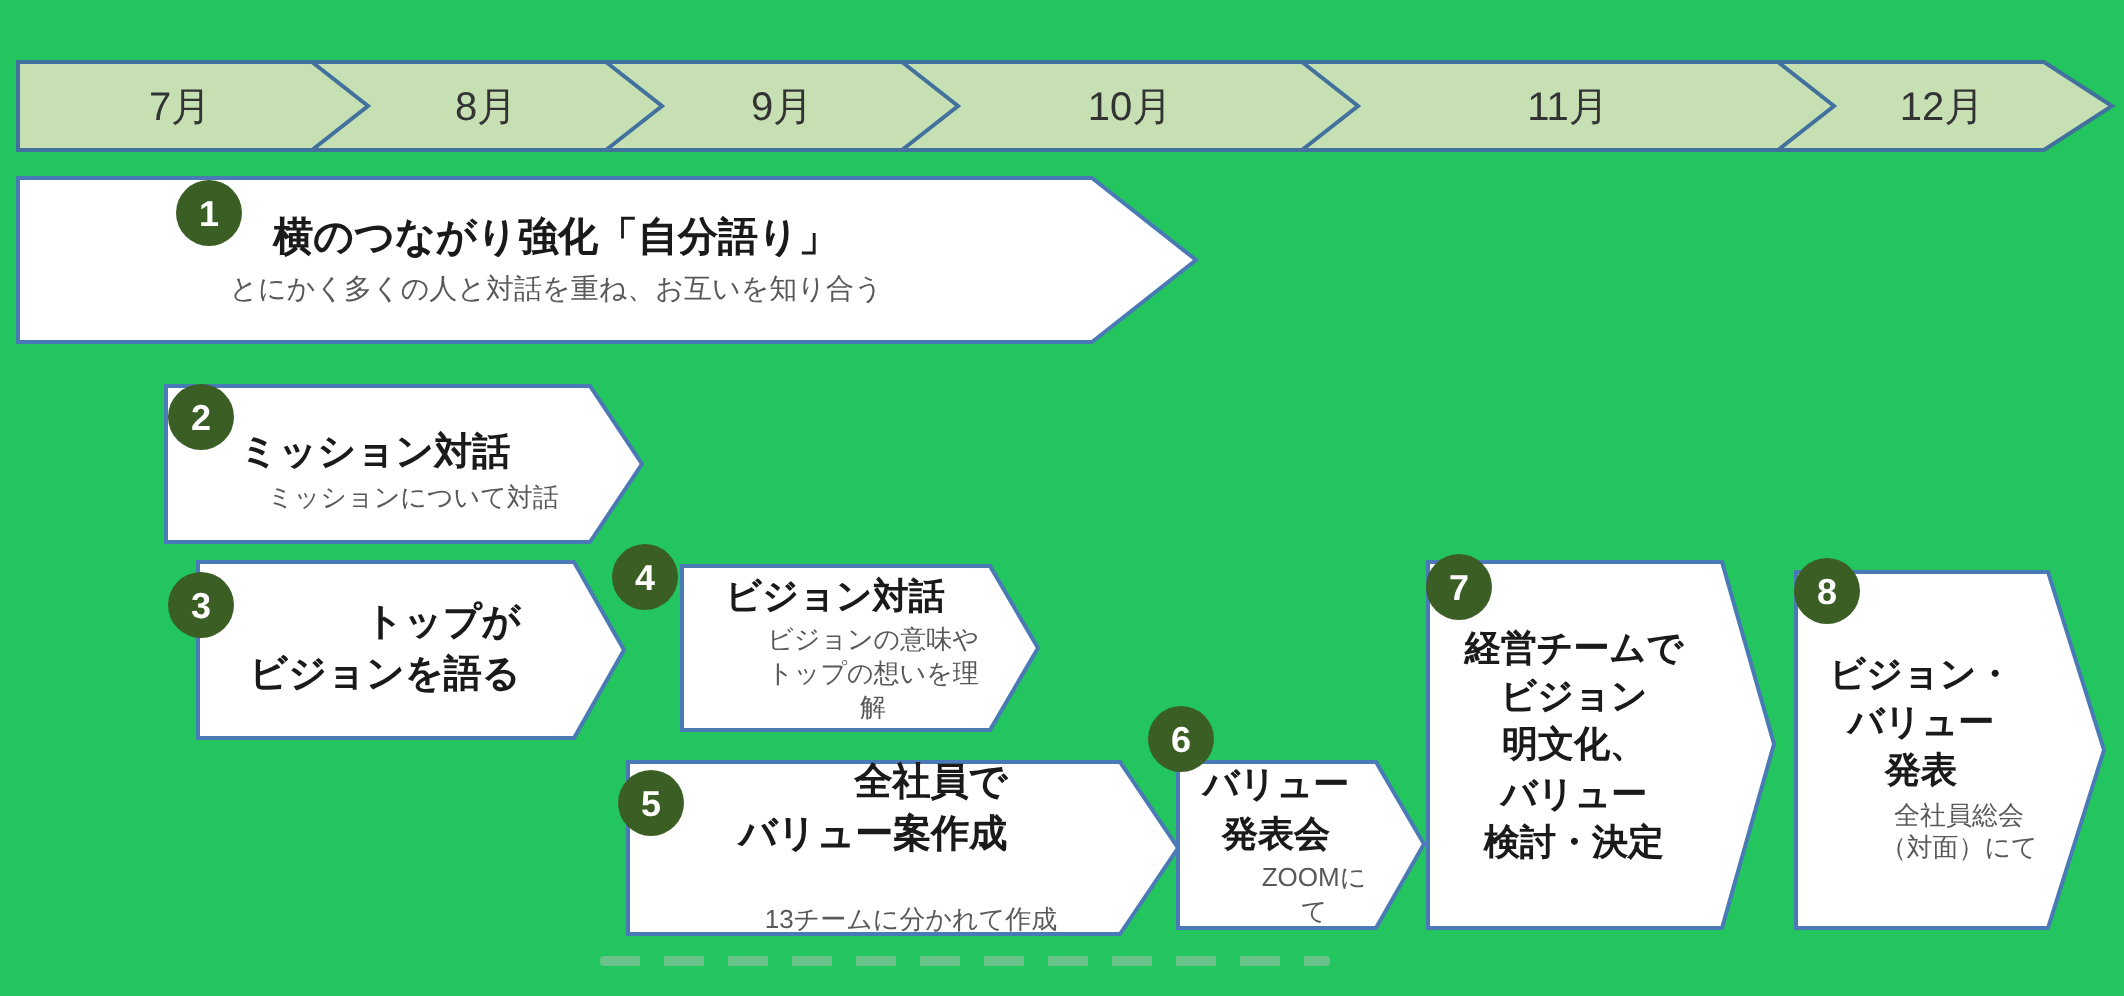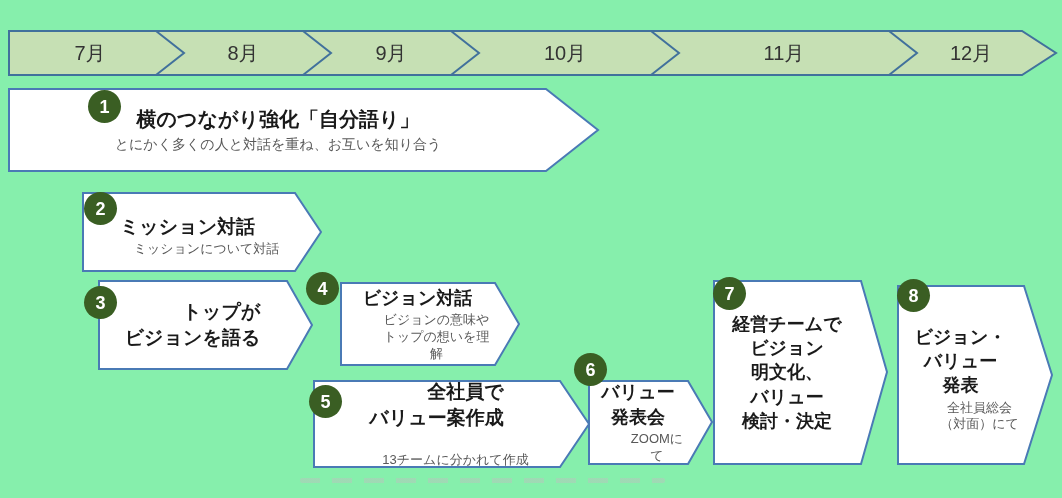--- a/index.html
+++ b/index.html
@@ -1,17 +1,17 @@
 <!DOCTYPE html>
 <html><head>
 <meta charset="utf-8">
 <style>
   html,body{margin:0;padding:0;background:#ffffff;}
   .stage{
-    position:relative;width:1062px;height:498px;background:#86efac;overflow:hidden;
+    position:relative;width:1062px;height:498px;background:#22c55e;overflow:hidden;
     font-family:"Liberation Sans","DejaVu Sans",sans-serif;color:#1a1a1a;
   }
   
   .bar-svg{position:absolute;left:8px;top:30px;width:1050px;height:46px;display:block;}
   .bar-svg polygon{fill:#c6e0b4;stroke:#41719c;stroke-width:2;stroke-linejoin:miter;}
   .bar-svg polyline{fill:none;stroke:#41719c;stroke-width:2;}
   .bar-svg text{
     font-family:"Liberation Sans","DejaVu Sans",sans-serif;
     font-size:20px;fill:#333333;text-anchor:middle;
   }

